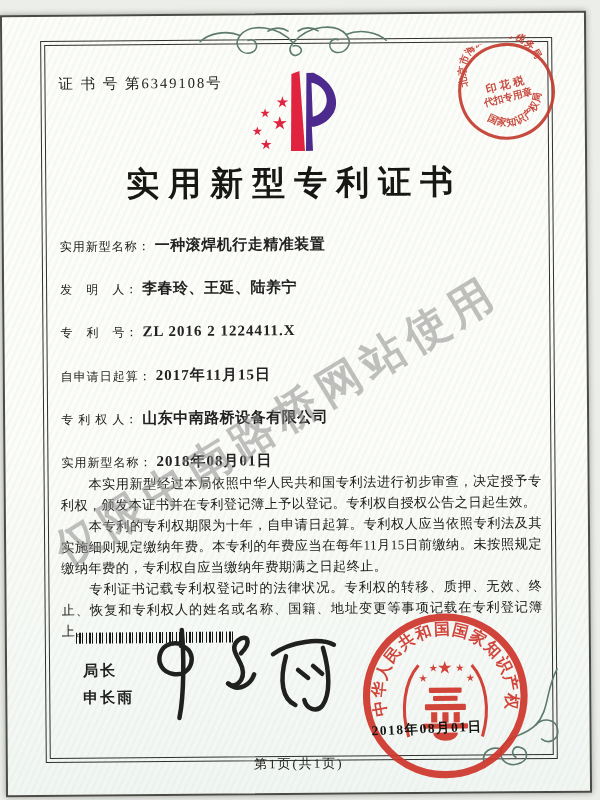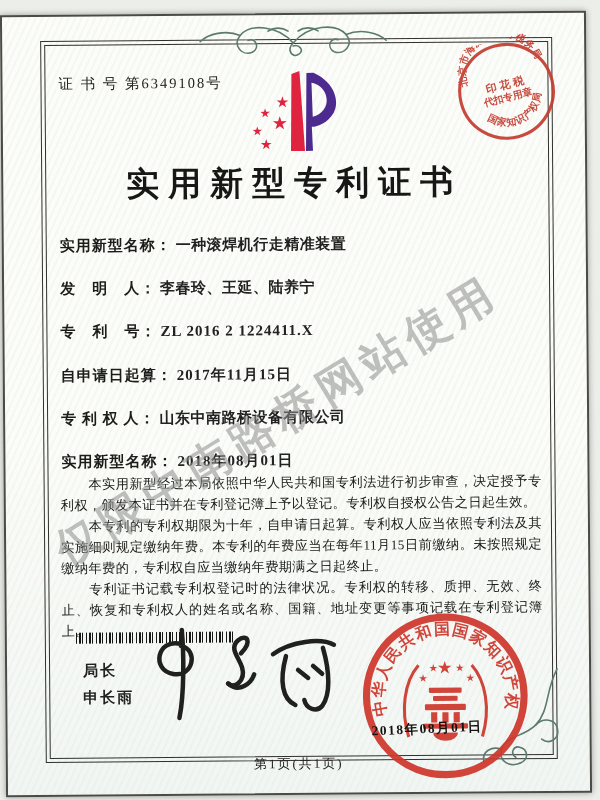--- a/index.html
+++ b/index.html
@@ -20,21 +20,21 @@
   }
   .frame{position:absolute;left:38px;right:32px;top:24px;bottom:32px;border:1px solid #30302c;}
   .frame::after{content:"";position:absolute;inset:3px;border:1px solid #30302c;}
   .ornament-top{position:absolute;top:4px;left:50%;transform:translateX(-50%);}
   .ornament-corner{position:absolute;right:26px;bottom:22px;}
   .cert-no{position:absolute;left:56px;top:58px;font-size:14.5px;letter-spacing:2px;color:#23231f;}
   .logo{position:absolute;left:50%;top:54px;transform:translateX(-50%);}
   .title{position:absolute;left:0;right:0;top:146px;text-align:center;font-size:33px;font-weight:bold;letter-spacing:9px;color:#171715;}
   .fields{position:absolute;left:56px;top:220px;right:50px;}
   .frow{position:absolute;left:0;right:0;white-space:nowrap;}
-  .frow .lab{font-size:15px;font-weight:bold;color:#1c1c1a;letter-spacing:1px;}
+  .frow .lab{font-size:12px;font-weight:normal;color:#1c1c1a;letter-spacing:1px;}
   .frow .val{font-size:15px;font-family:"Liberation Sans","DejaVu Sans",sans-serif;font-weight:bold;color:#222;letter-spacing:0.5px;}
   .frow .val.num{font-family:"Liberation Serif","DejaVu Serif",serif;font-weight:bold;letter-spacing:1px;}
   .f0{top:0px;} .f1{top:43px;} .f2{top:86px;} .f3{top:130px;} .f4{top:173px;} .f5{top:216px;}
   .body-text{position:absolute;left:55px;right:46px;top:457px;color:#1b1b18;}
   .body-text p{margin:0;font-size:13.2px;line-height:21px;text-indent:2.1em;text-align:justify;letter-spacing:0.4px;}
   .barcode{position:absolute;left:69px;top:616px;width:158px;height:11px;
     background:repeating-linear-gradient(90deg,#161616 0 1.5px,transparent 1.5px 3px,#161616 3px 5.5px,transparent 5.5px 6.5px,#161616 6.5px 7.5px,transparent 7.5px 10px);}
   .exec{position:absolute;left:76px;top:645px;font-family:"Liberation Sans","DejaVu Sans",sans-serif;font-size:15px;font-weight:bold;color:#222;}
   .exec div{margin-bottom:8px;letter-spacing:2px;}
   .signature{position:absolute;left:128px;top:608px;}

